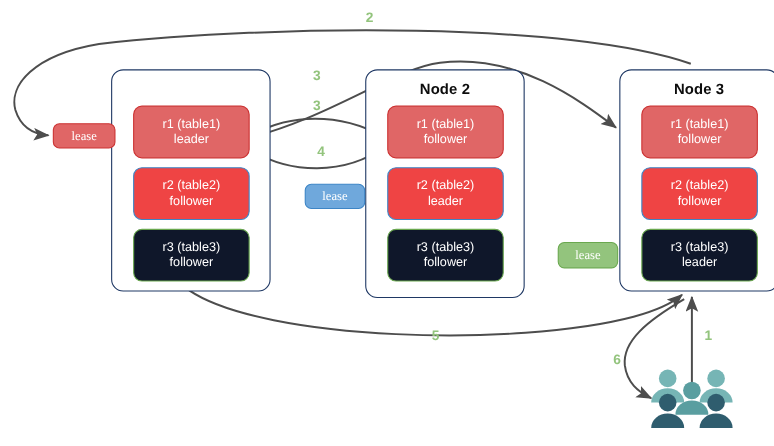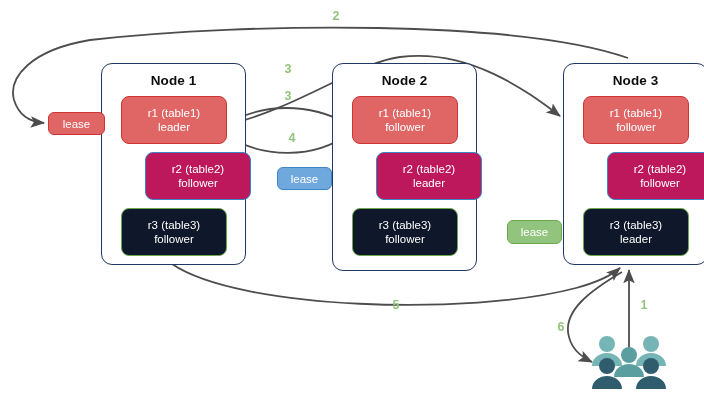--- a/index.html
+++ b/index.html
@@ -51,32 +51,33 @@
     flex-direction: column;
     align-items: center;
     justify-content: center;
     font-size: 11.5px;
     line-height: 14px;
     color: #ffffff;
     text-align: center;
   }
   .replica .ln { display: block; }
   .rep-red   { background: #e06666; border: 1.6px solid #cc3333; text-align: center; }
-  .rep-blue  { background: #be185d; border: 1.6px solid #3d85c6; margin-left: 24px; }
+  .rep-blue  { background: #ef4444; border: 1.6px solid #3d85c6; }
   .rep-green { background: #0f172a; border: 1.6px solid #6aa84f; }
 
   .lease {
     position: absolute;
     box-sizing: border-box;
     border-radius: 6px;
     display: flex;
     align-items: center;
     justify-content: center;
     font-size: 11.5px;
     color: #ffffff;
+    font-family: Liberation Serif, serif;
   }
   .lease-red   { background: #e06666; border: 1.6px solid #cc3333; }
   .lease-blue  { background: #6fa8dc; border: 1.6px solid #3d85c6; }
   .lease-green { background: #93c47d; border: 1.6px solid #6aa84f; }
 
   .step-label {
     position: absolute;
     font-size: 12.5px;
     font-weight: bold;
     color: #93c47d;
@@ -115,21 +116,20 @@
 
       <path d="M 172,264 C 240,310 470,316 576,288 C 598,282 612,275 620,268"></path>
 
       <path d="M 629,352 L 629,270"></path>
 
       <path d="M 622,272 C 588,292 566,310 568,332 C 570,348 580,356 592,362"></path>
     </g>
   </svg>
 
   <div class="node-box" style="left:101px; top:63px; width:145px; height:202px;">
-    <div class="node-title">Node 1</div>
     <div class="replica rep-red" style="left:19px; top:32px; width:106px; height:48px;">
       <span class="ln">r1 (table1)</span>
       <span class="ln">leader</span>
     </div>
     <div class="replica rep-blue" style="left:19px; top:88px; width:106px; height:48px;">
       <span class="ln">r2 (table2)</span>
       <span class="ln">follower</span>
     </div>
     <div class="replica rep-green" style="left:19px; top:144px; width:106px; height:48px;">
       <span class="ln">r3 (table3)</span>

